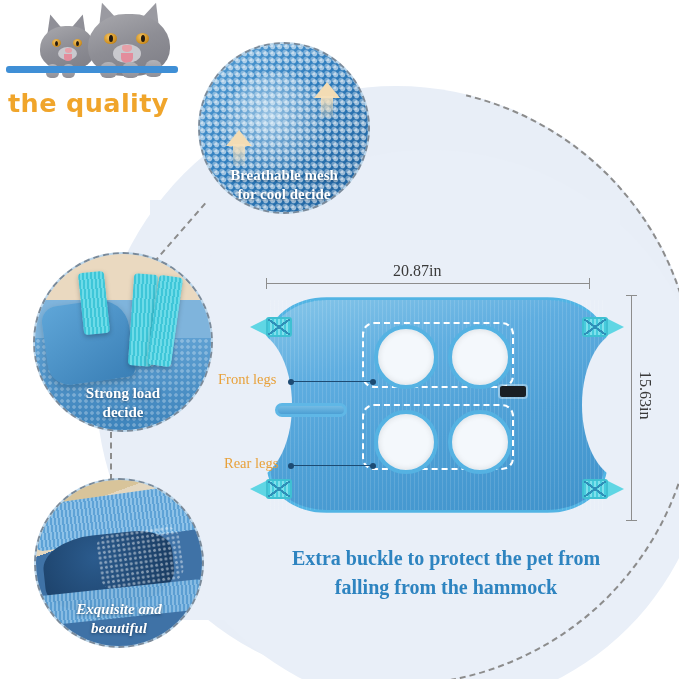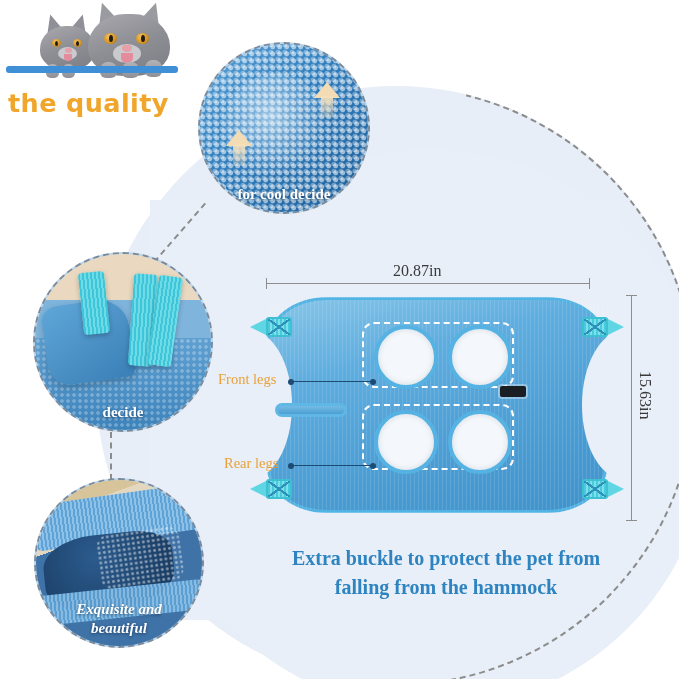--- a/index.html
+++ b/index.html
@@ -221,33 +221,35 @@
     <div class="mesh-sheen"></div>
     <div class="arrow-up" style="left:26px;top:86px;width:26px;height:36px;">
       <div class="head"></div>
         <div class="shaft"></div>
     </div>
     <div class="arrow-up" style="left:114px;top:38px;width:26px;height:36px;">
       <div class="head"></div>
         <div class="shaft"></div>
     </div>
     <div class="fcap">
+      <div>Breathable mesh</div>
       <div>for cool decide</div>
     </div>
   </div>
 
 
   <div class="fcircle" id="c-strap">
     <div class="photo strap-bg"></div>
     <div class="strap-mesh"></div>
     <div class="fabricflap" style="left:10px;top:48px;width:86px;height:80px;transform:rotate(-8deg);"></div>
     <div class="webbing" style="left:46px;top:18px;width:26px;height:62px;transform:rotate(-6deg);"></div>
     <div class="webbing" style="left:96px;top:20px;width:24px;height:92px;transform:rotate(4deg);"></div>
     <div class="webbing" style="left:118px;top:22px;width:24px;height:90px;transform:rotate(8deg);"></div>
     <div class="fcap">
+      <div>Strong load</div>
       <div>decide</div>
     </div>
   </div>
 
   <div class="fcircle" id="c-exq">
     <div class="photo exq-bg"></div>
     <div class="exq-band" style="left:-6px;top:14px;width:178px;height:46px;transform:rotate(-8deg);"></div>
     <div class="exq-dark" style="left:8px;top:54px;width:130px;height:74px;transform:rotate(-6deg);"></div>
     <div class="exq-net" style="left:62px;top:50px;width:84px;height:56px;border-radius:14px;transform:rotate(-8deg);"></div>
     <div class="exq-band" style="left:-10px;top:108px;width:182px;height:30px;transform:rotate(-6deg);opacity:.92;"></div>

